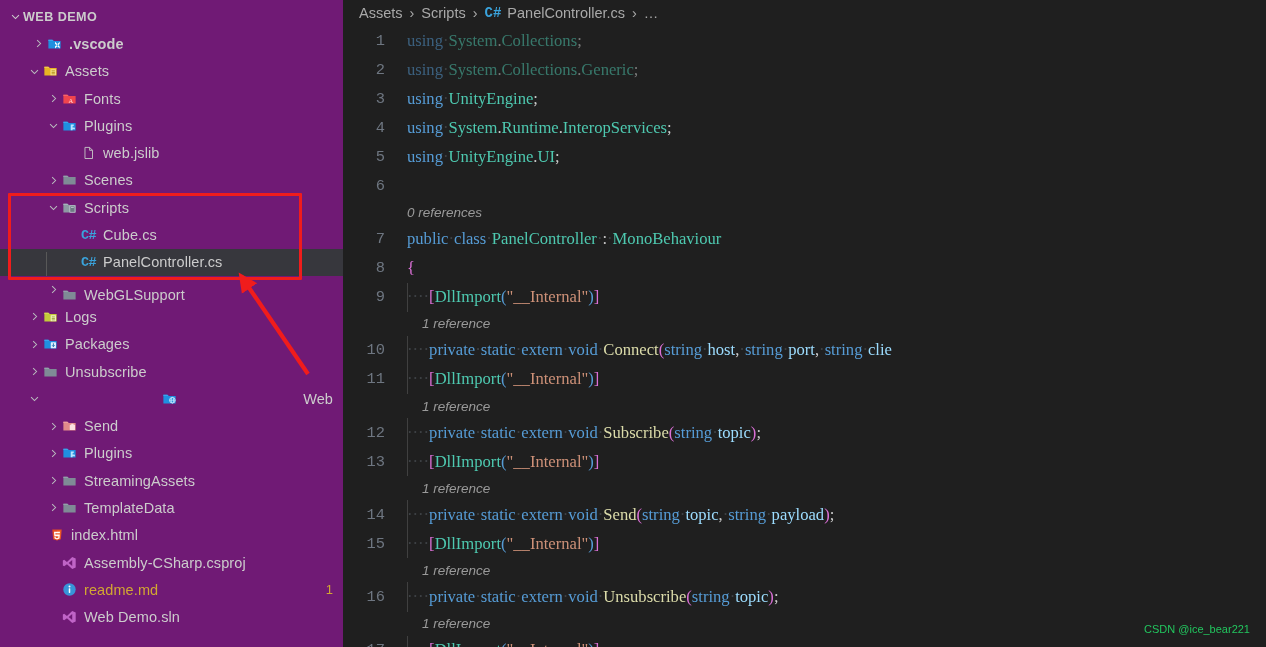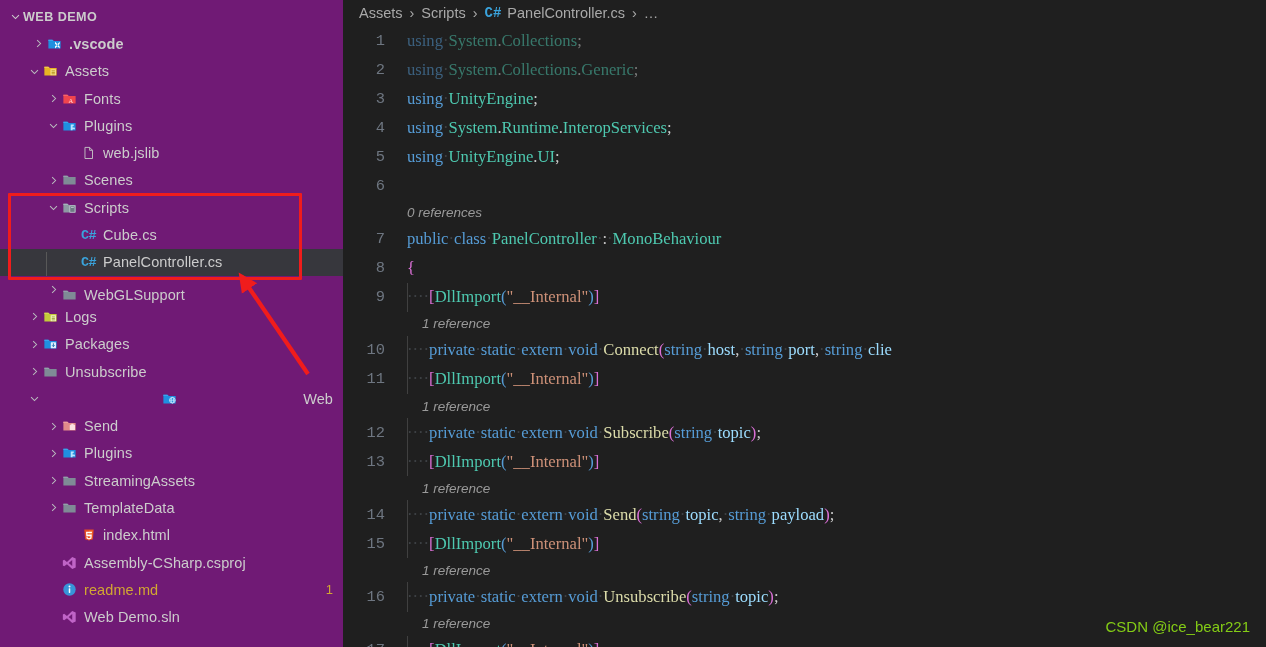--- a/index.html
+++ b/index.html
@@ -137,22 +137,22 @@
   #annot { position: absolute; inset: 0; pointer-events: none; }
   #redbox {
     position: absolute;
     left: 8px; top: 193px; width: 294px; height: 87px;
     border: 3px solid #f01c1c;
     border-radius: 1px;
   }
   #watermark {
     position: absolute;
     right: 16px; bottom: 12px;
-    color: #84cc16;
-    font-size: 15px;
+    color: #22c55e;
+    font-size: 11px;
     font-family: "Liberation Sans", sans-serif;
   }
 </style>
 </head>
 <body>
 
 <div id="app">
 
   <div id="sidebar">
     <div class="row" style="padding-left:8px;">
@@ -412,21 +412,21 @@
             </svg>
           </div>
           <span class="ico">
             <svg width="17" height="14" viewBox="0 0 16 16">
               <path d="M1 3.2 h4.6 l1.4 1.5 H15 v8.3 H1 z" fill="#7f8b96"></path>
               <path d="M1 3.2 h4.6 l1.4 1.5 H1 z" fill="#94a0ab"></path>
             </svg>
           </span>
           <span class="lbl">TemplateData</span>
         </div>
-        <div class="row" style="padding-left: 65px;">
+        <div class="row" style="padding-left: 33px;">
           <div class="twisty"></div>
           <span class="ico">
             <svg width="14" height="16" viewBox="0 0 16 16">
               <path d="M2.6 1.8 h10.8 l-1 11.1 L8 14.4 l-4.4 -1.5 z" fill="#e44d26"></path>
               <path d="M8 2.9 v10.3 l3.5 -1.2 .85 -9.1 z" fill="#f16529"></path>
               <path d="M4.6 4.4 h6.8 l-.17 1.7 H6.1 l.12 1.4 h5.0 l-.45 4.6 L8 13.0 l-2.78 -.9 -.18 -2.0 h1.37 l.1 1.05 1.49 .45 1.5 -.45 .17 -1.75 H4.95 z" fill="#ffffff"></path>
             </svg>
           </span>
           <span class="lbl">index.html</span>
         </div>

